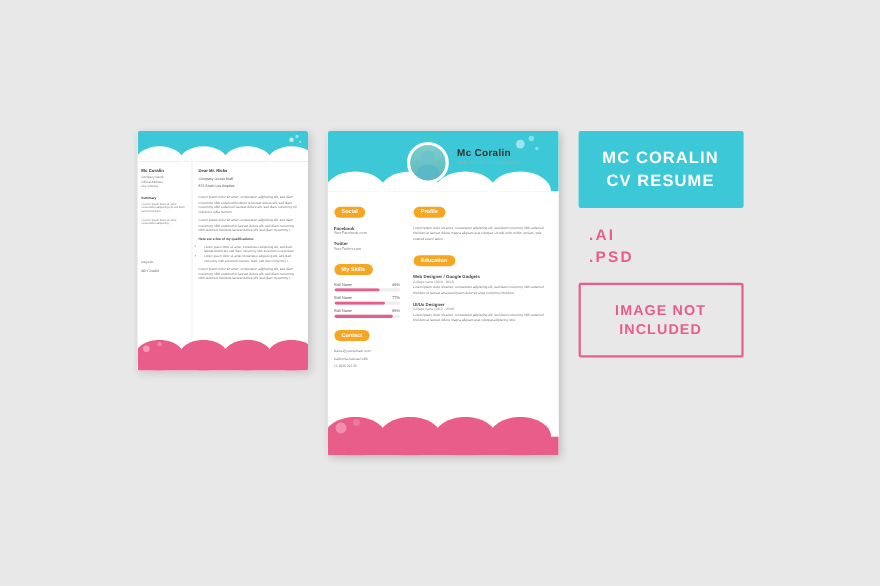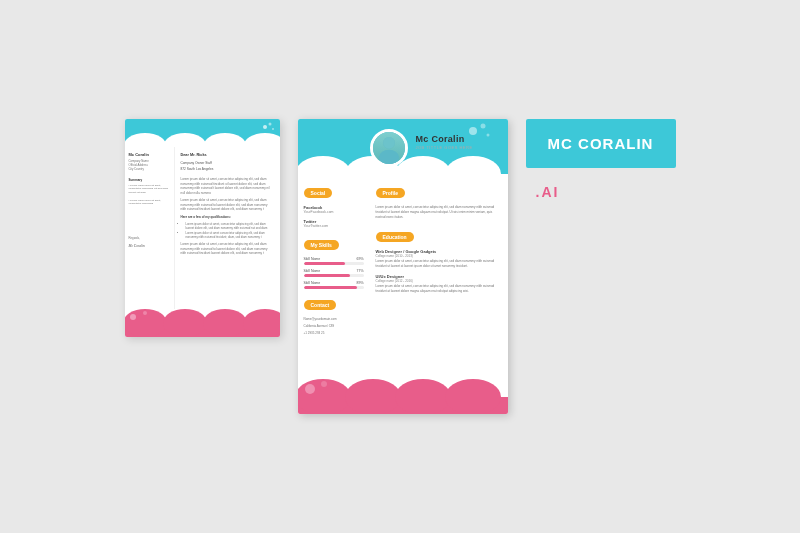--- a/index.html
+++ b/index.html
@@ -561,21 +561,26 @@
           <div class="edu-school">College name (2012 - 2016)</div>
           <div class="edu-desc">Lorem ipsum dolor sit amet, consectetur adipiscing elit, sed diam nonummy nibh euismod tincidunt at laoreet dolore magna aliquam erat volutpat adipiscing wisi.</div>
         </div>
       </div>
     </div>
   </div>
 
   <div class="right-panel">
     <div class="title-box">
       <div>MC CORALIN</div>
+      <div>CV RESUME</div>
     </div>
 
     <div class="file-types">
       <div class="file-type-item">.AI</div>
-    </div>
-
+      <div class="file-type-item">.PSD</div>
+    </div>
+
+    <div class="image-not-included-box">
+      <div>IMAGE NOT<br>INCLUDED</div>
+    </div>
   </div>
 
 </div>
 
 </body></html>

